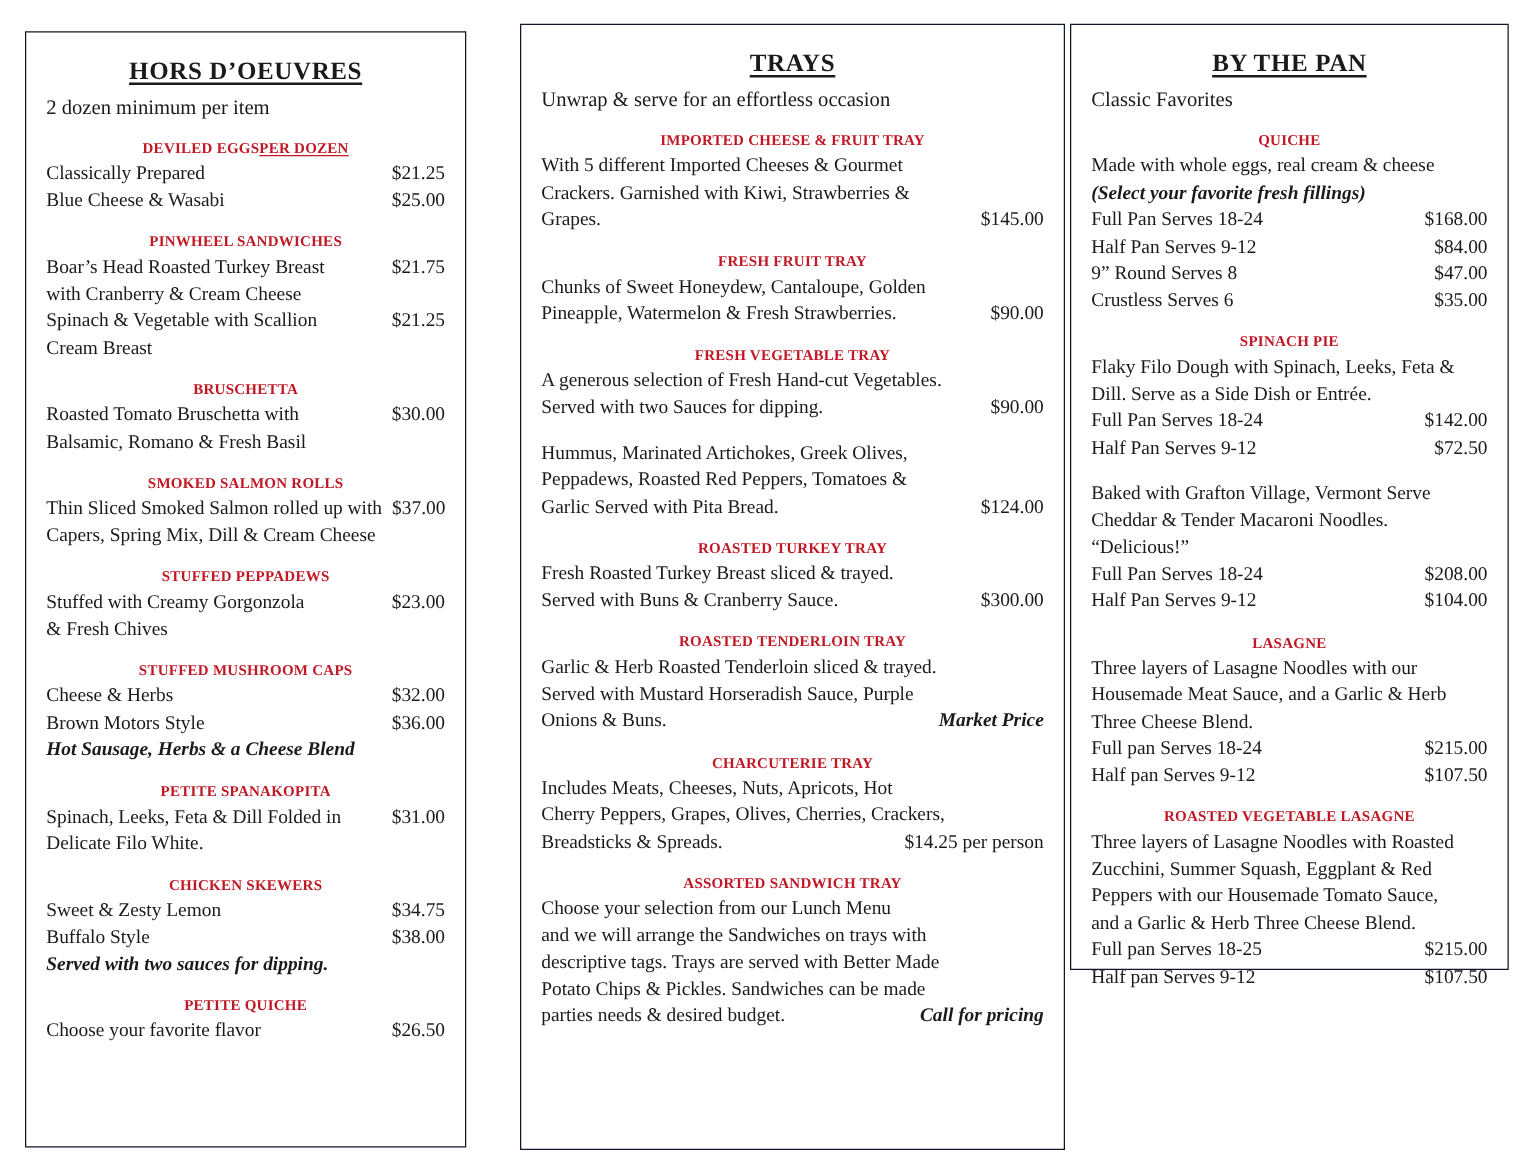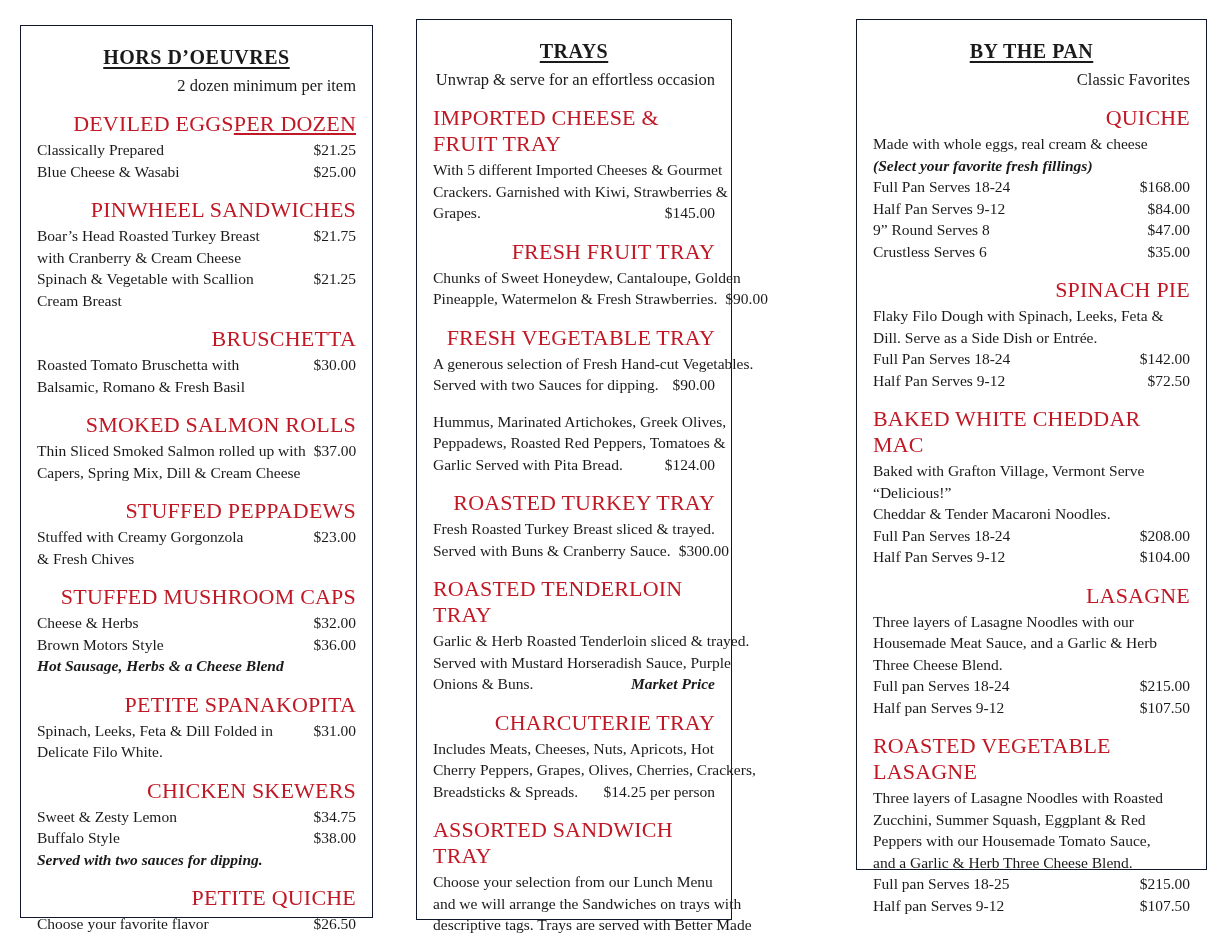--- a/index.html
+++ b/index.html
@@ -17,45 +17,45 @@
   }
   .menu-column {
     position: absolute;
     border: 1px solid #0f172a;
     background: #ffffff;
     box-sizing: border-box;
     padding: 20px 16px 16px 16px;
     color: #1a1a1a;
   }
   #col-0 { left: 20px;  top: 25px; width: 353px; height: 893px; }
-  #col-1 { left: 416px; top: 19px; width: 316px; height: 901px; }
-  #col-2 { left: 856px; top: 19px; width: 351px; height: 851px; }
+  #col-1 { left: 416px; top: 19px; width: 436px; height: 901px; }
+  #col-2 { left: 856px; top: 19px; width: 351px; height: 757px; }
 
   .col-title {
     text-align: center;
     font-weight: bold;
     font-size: 20px;
     letter-spacing: 0.5px;
     text-decoration: underline;
     text-underline-offset: 3px;
     margin: 0 0 7px 0;
   }
   .col-subtitle {
-    text-align: right;
+    text-align: left;
     font-size: 16.5px;
     margin: 0 0 4px 0;
   }
   .menu-item { margin-top: 15px; }
   .item-header {
     display: flex;
-    justify-content: flex-end;
+    justify-content: center;
     align-items: baseline;
     color: var(--accent, #c01825);
-    font-weight: normal;
-    font-size: 22px;
+    font-weight: bold;
+    font-size: 12px;
     letter-spacing: 0.2px;
     margin-bottom: 2px;
   }
   .item-header .name-right {
     text-decoration: underline;
     text-underline-offset: 2px;
   }
   .item-line {
     display: flex;
     justify-content: space-between;
@@ -366,31 +366,28 @@
           <div class="item-line">
             <span class="line-text">Full Pan Serves 18-24</span>
             <span class="line-price">$142.00</span>
           </div>
           <div class="item-line">
             <span class="line-text">Half Pan Serves 9-12</span>
             <span class="line-price">$72.50</span>
           </div>
         </div>
         <div class="menu-item">
-          <div class="item-header">
-            <span>BAKED WHITE CHEDDAR MAC</span>
-          </div>
           <div class="item-line">
             <span class="line-text">Baked with Grafton Village, Vermont Serve</span>
           </div>
           <div class="item-line">
+            <span class="line-text">Cheddar &amp; Tender Macaroni Noodles.</span>
+          </div>
+          <div class="item-line">
             <span class="line-text">“Delicious!”</span>
-          </div>
-          <div class="item-line">
-            <span class="line-text">Cheddar &amp; Tender Macaroni Noodles.</span>
           </div>
           <div class="item-line">
             <span class="line-text">Full Pan Serves 18-24</span>
             <span class="line-price">$208.00</span>
           </div>
           <div class="item-line">
             <span class="line-text">Half Pan Serves 9-12</span>
             <span class="line-price">$104.00</span>
           </div>
         </div>

